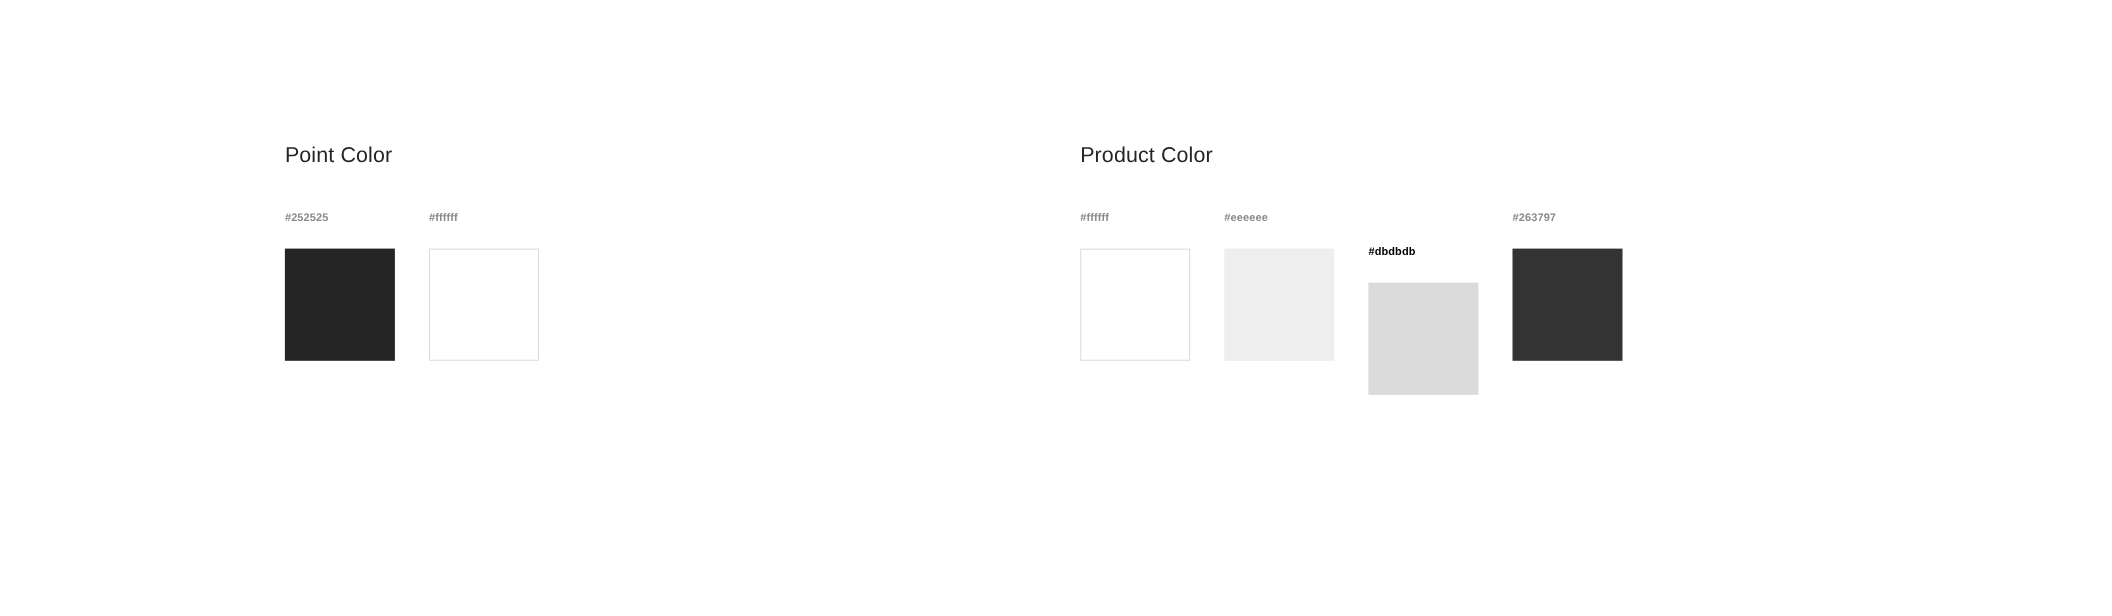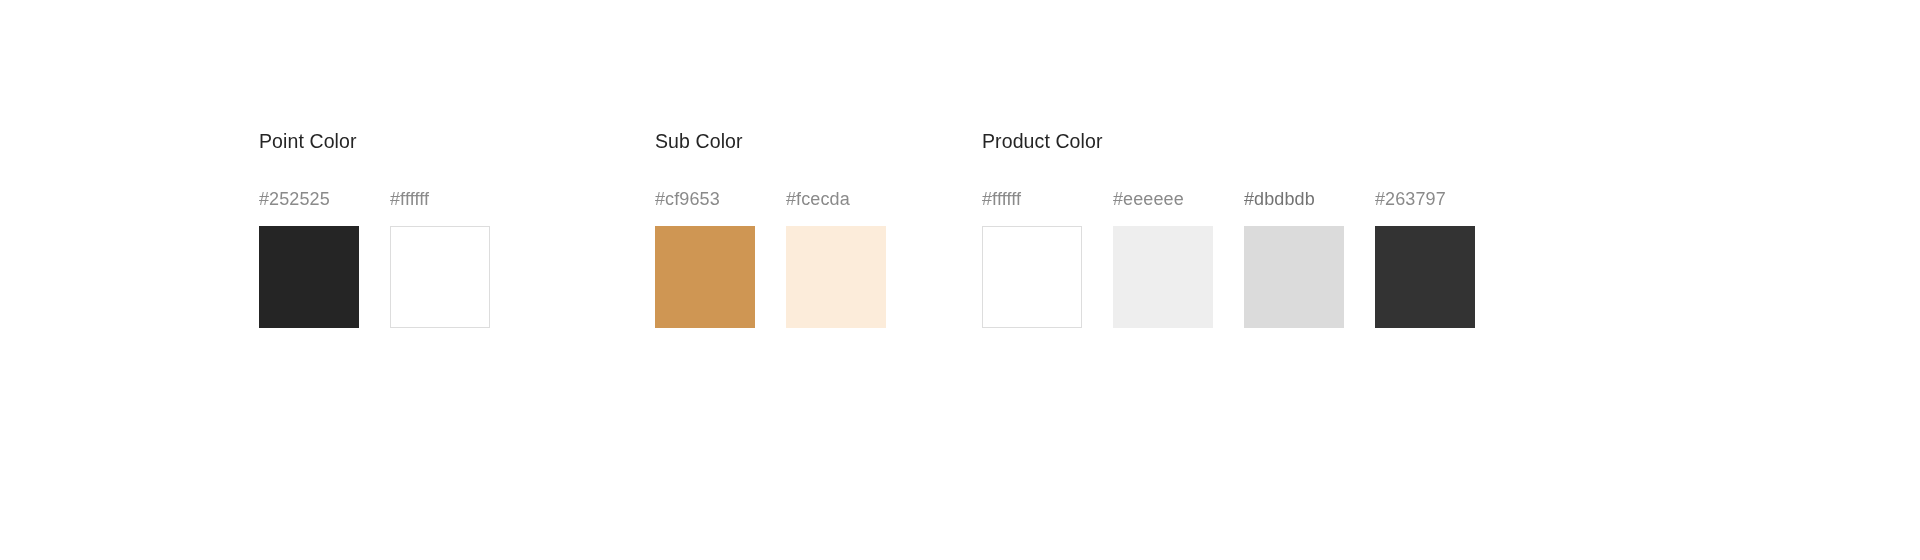--- a/index.html
+++ b/index.html
@@ -42,22 +42,22 @@
   }
 
   .swatch-cell {
     width: 100px;
     margin-right: 31px;
   }
 
   .swatch-cell:last-child { margin-right: 0; }
 
   .swatch-label {
-    font-size: 18px;
-    font-weight: 400;
+    font-size: 10px;
+    font-weight: 700;
     color: #8a8a8a;
     line-height: 18px;
     white-space: nowrap;
     margin-bottom: 18px;
     letter-spacing: 0.1px;
   }
 
   .swatch-chip {
     width: 100px;
     height: 102px;
@@ -85,47 +85,34 @@
         <div class="swatch-label" style="color: rgb(138, 138, 138);">#252525</div>
         <div class="swatch-chip" style="background-color: rgb(37, 37, 37);"></div>
       </div>
       <div class="swatch-cell">
         <div class="swatch-label" style="color: rgb(138, 138, 138);">#ffffff</div>
         <div class="swatch-chip bordered" style="background-color: rgb(255, 255, 255); border-color: rgb(221, 221, 221);"></div>
       </div>
     </div>
   </div>
 
-  <div class="color-section" id="section-sub">
-    <div class="section-title" style="color: rgb(37, 37, 37);">Sub Color</div>
-    <div class="swatch-row">
-      <div class="swatch-cell">
-        <div class="swatch-label" style="color: rgb(138, 138, 138);">#cf9653</div>
-        <div class="swatch-chip" style="background-color: rgb(207, 150, 83);"></div>
-      </div>
-      <div class="swatch-cell">
-        <div class="swatch-label" style="color: rgb(138, 138, 138);">#fcecda</div>
-        <div class="swatch-chip" style="background-color: rgb(252, 236, 218);"></div>
-      </div>
-    </div>
-  </div>
 
   <div class="color-section" id="section-product">
     <div class="section-title" style="color: rgb(37, 37, 37);">Product Color</div>
     <div class="swatch-row">
       <div class="swatch-cell">
         <div class="swatch-label" style="color: rgb(138, 138, 138);">#ffffff</div>
         <div class="swatch-chip bordered" style="background-color: rgb(255, 255, 255); border-color: rgb(221, 221, 221);"></div>
       </div>
       <div class="swatch-cell">
         <div class="swatch-label" style="color: rgb(138, 138, 138);">#eeeeee</div>
         <div class="swatch-chip" style="background-color: rgb(238, 238, 238);"></div>
       </div>
       <div class="swatch-cell">
-        <div class="swatch-label" style="color: #737373;">#dbdbdb</div>
+        <div class="swatch-label" style="color: #000000; margin-top: 31px;">#dbdbdb</div>
         <div class="swatch-chip" style="background-color: rgb(219, 219, 219);"></div>
       </div>
       <div class="swatch-cell">
         <div class="swatch-label" style="color: rgb(138, 138, 138);">#263797</div>
         <div class="swatch-chip" style="background-color: rgb(51, 51, 51);"></div>
       </div>
     </div>
   </div>
 
 </div>

